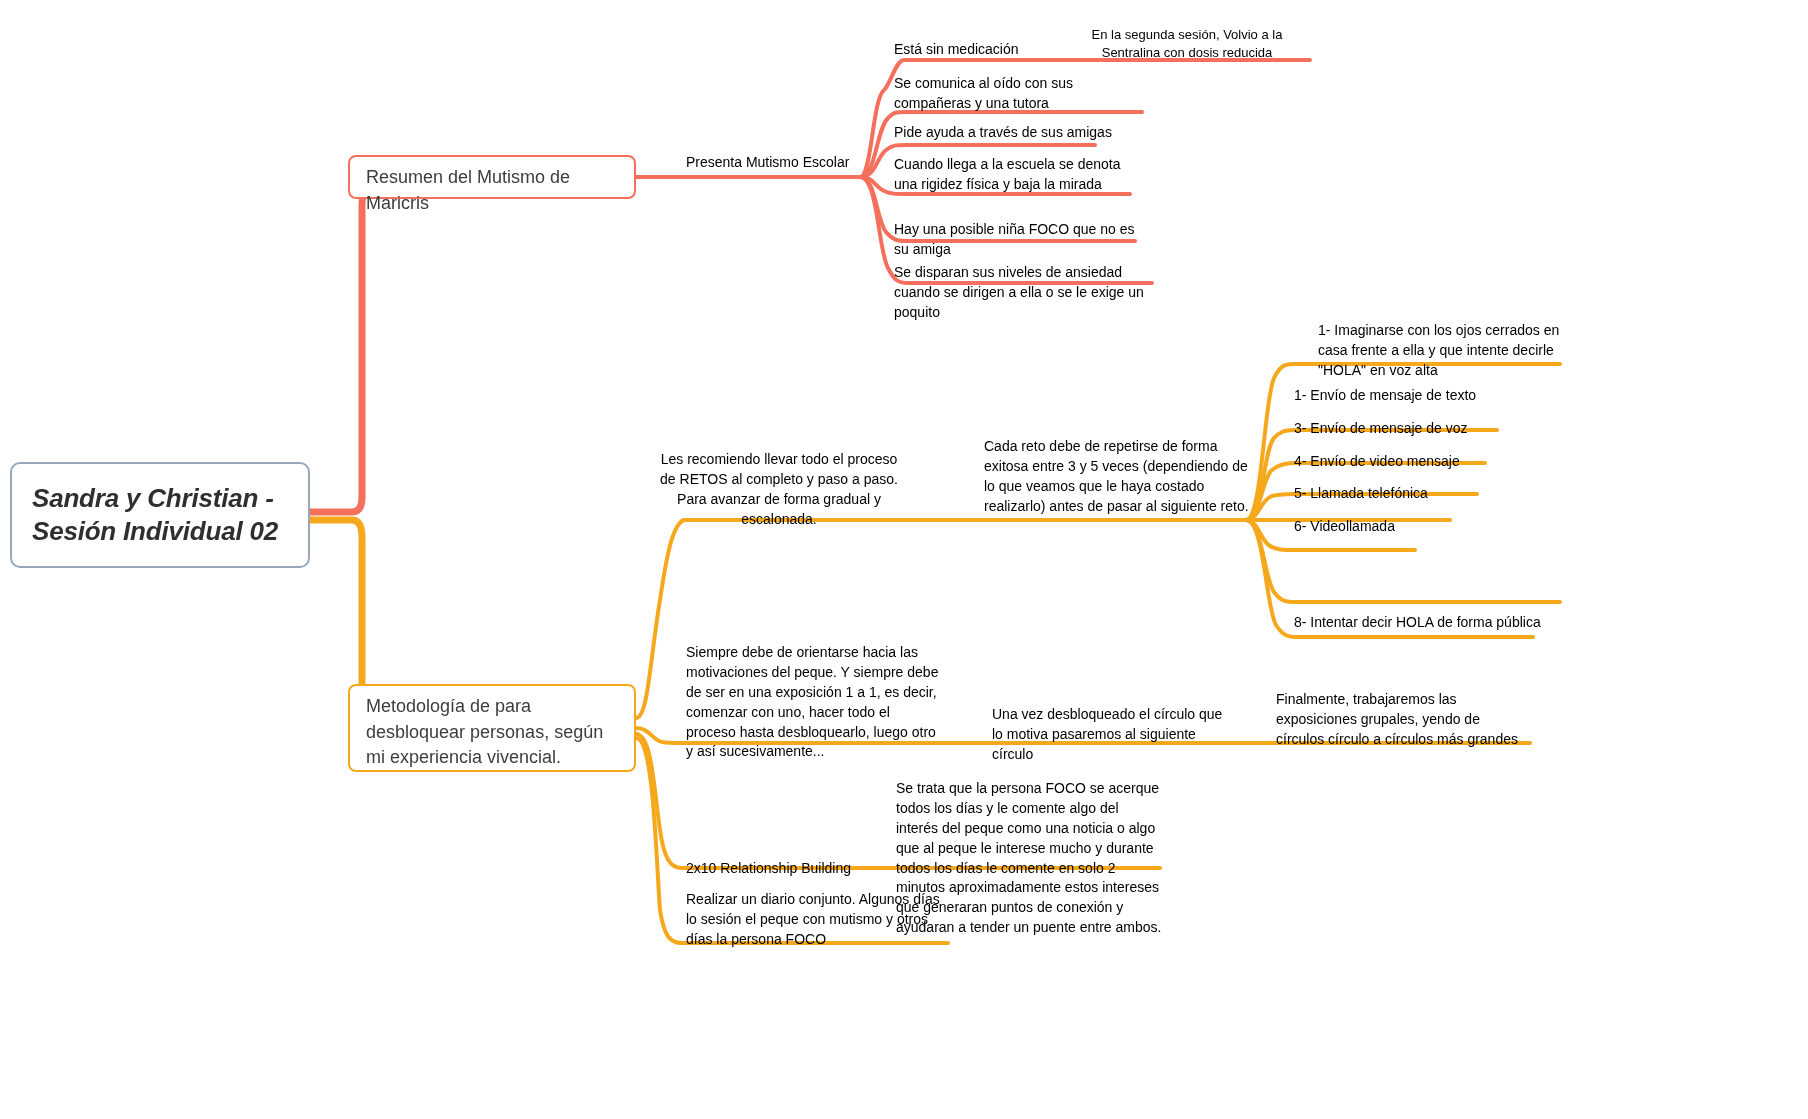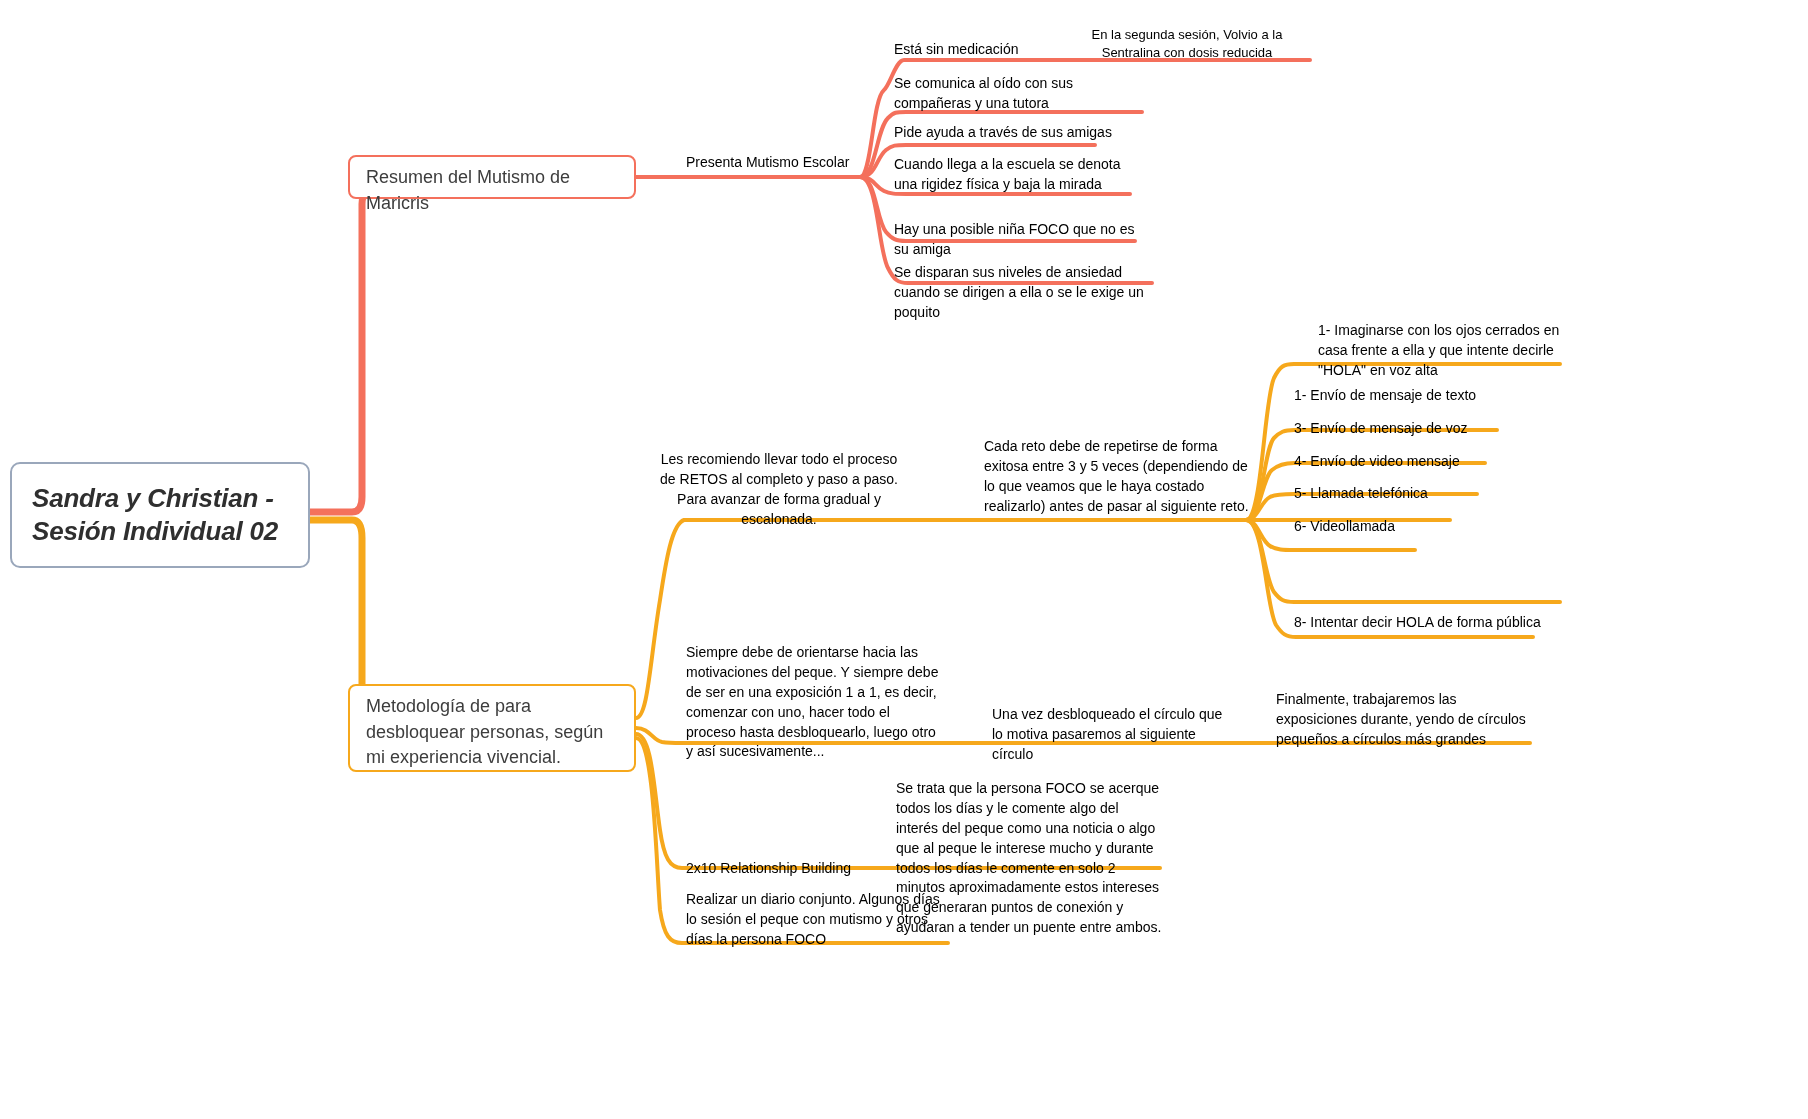--- a/index.html
+++ b/index.html
@@ -210,21 +210,21 @@
 
   <div class="node t-node" style="left:686px; top:643px; width:256px;">
     <span class="label">Siempre  debe de orientarse hacia las motivaciones del peque. Y siempre debe de ser en una exposición 1 a 1, es decir, comenzar con uno, hacer todo el proceso hasta desbloquearlo, luego otro y así sucesivamente...</span>
   </div>
 
   <div class="node t-node" style="left:992px; top:705px; width:232px;">
     <span class="label">Una vez desbloqueado el círculo que lo motiva pasaremos al siguiente círculo</span>
   </div>
 
   <div class="node t-node" style="left:1276px; top:690px; width:256px;">
-    <span class="label">Finalmente, trabajaremos las exposiciones durante, yendo de círculos pequeños a círculos más grandes</span>
+    <span class="label">Finalmente, trabajaremos las exposiciones grupales, yendo de círculos círculo a círculos más grandes</span>
   </div>
 
   <div class="node t-node" style="left:686px; top:859px; width:230px;">
     <span class="label">2x10 Relationship Building</span>
   </div>
 
   <div class="node t-node" style="left:896px; top:779px; width:268px;">
     <span class="label">Se trata que la persona FOCO se acerque todos los días y le comente algo del interés del peque como una noticia o algo que al peque le interese mucho y durante todos los días le comente en solo 2 minutos aproximadamente  estos intereses que generaran puntos de conexión y ayudaran a tender un puente entre ambos.</span>
   </div>
 

